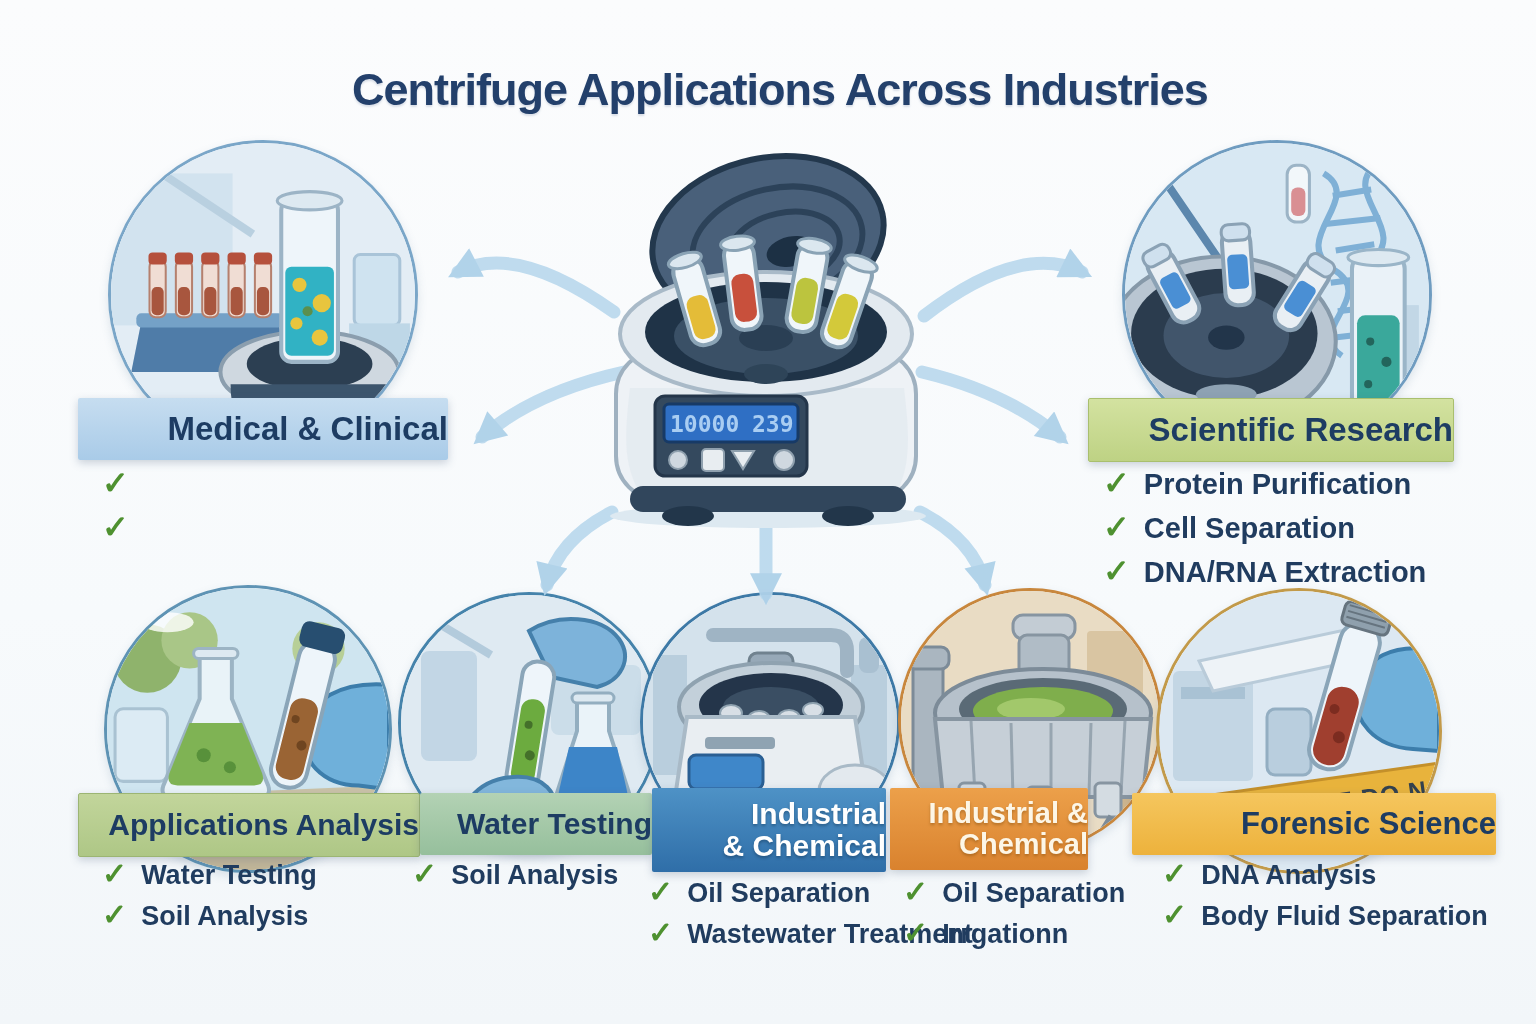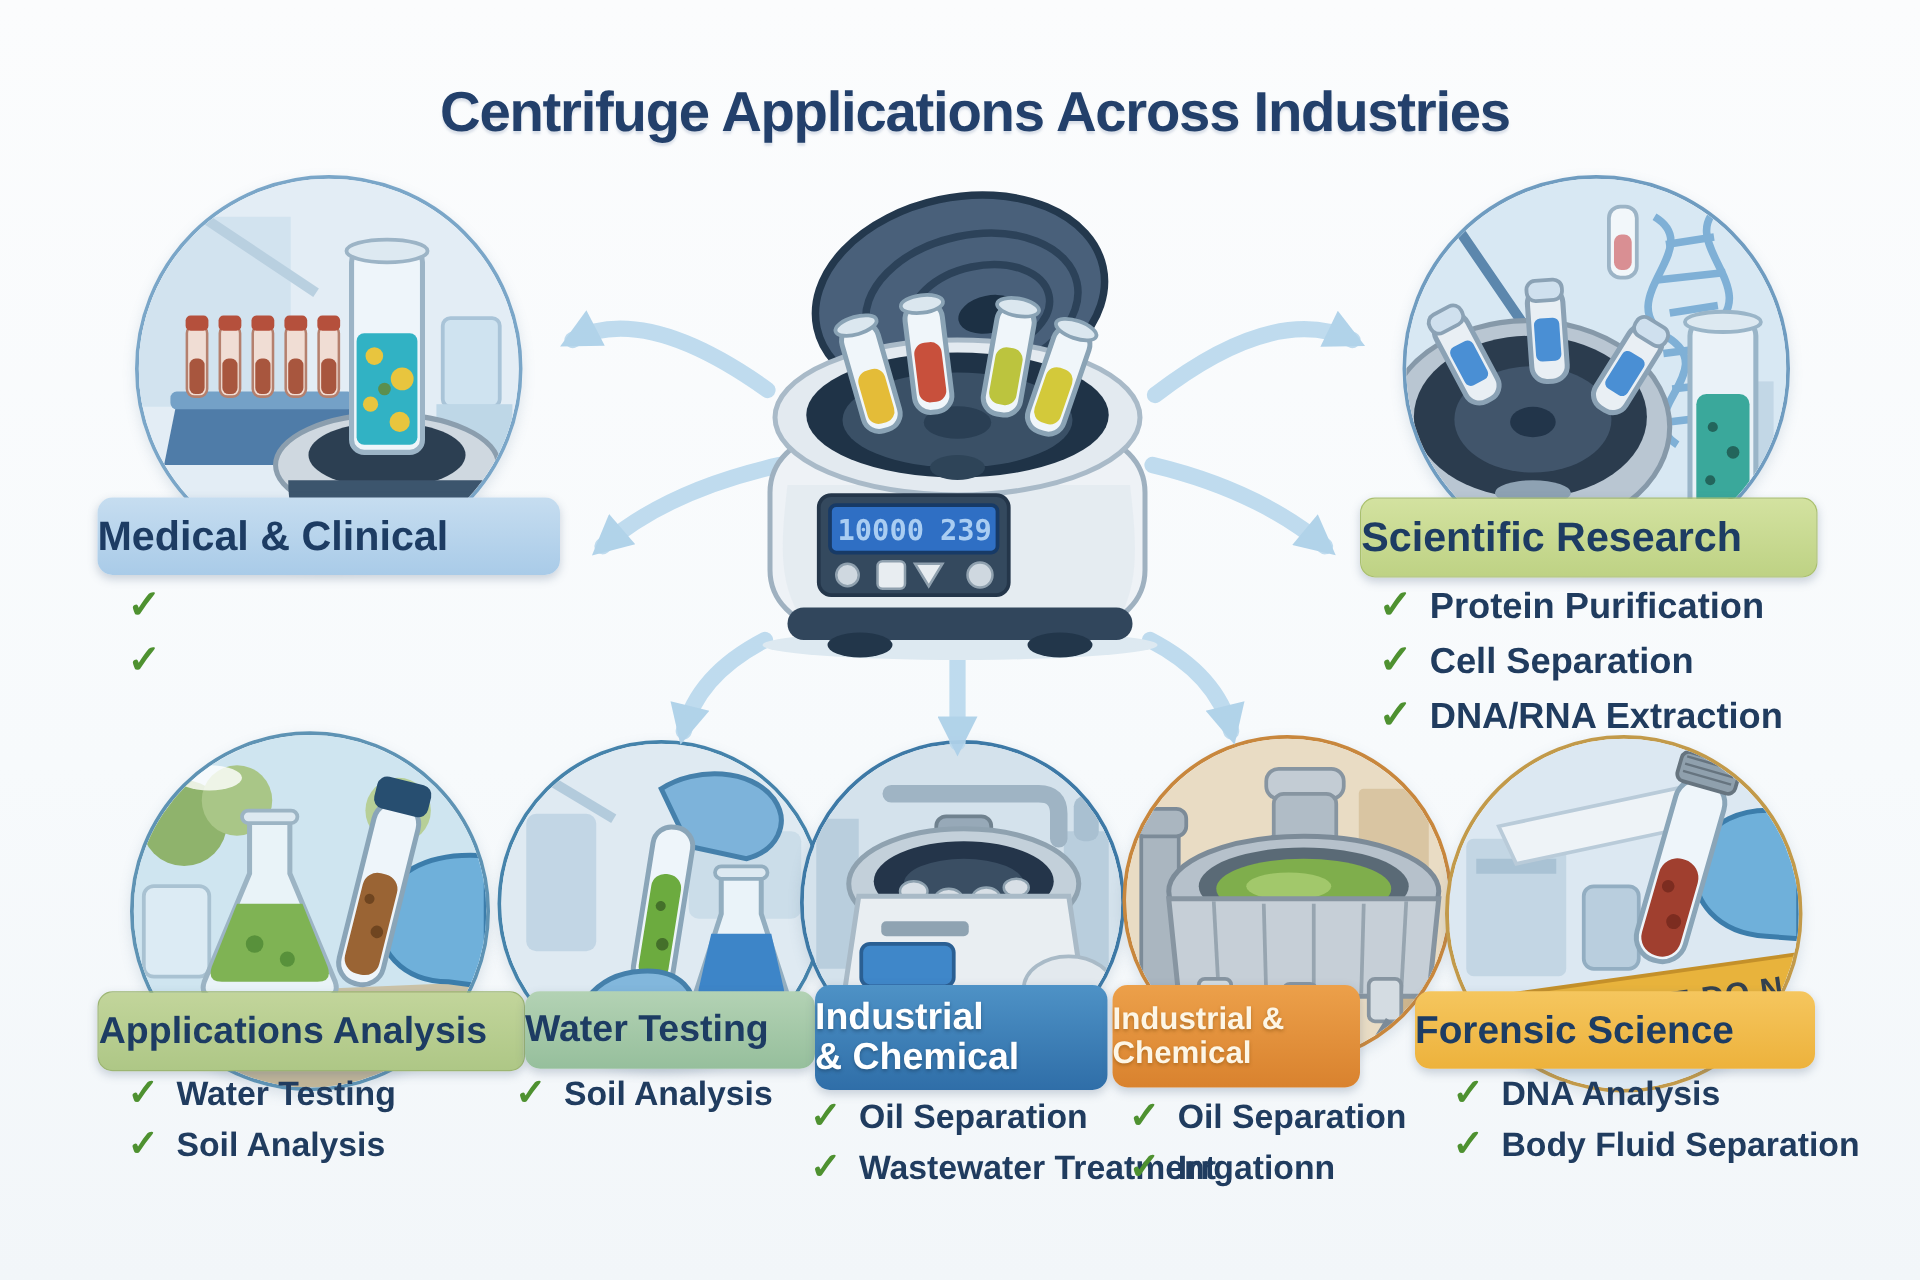--- a/index.html
+++ b/index.html
@@ -20,37 +20,37 @@
   }
   .circle svg{display:block;width:100%;height:100%;}
   .c-medical{left:108px;top:140px;width:304px;height:304px;border:3px solid #7aa6c8;}
   .c-science{left:1122px;top:140px;width:304px;height:304px;border:3px solid #6f9cc0;}
   .c-env{left:104px;top:585px;width:282px;height:282px;border:3px solid #5e93b4;}
   .c-water{left:398px;top:592px;width:256px;height:256px;border:3px solid #4583ab;}
   .c-indblue{left:640px;top:592px;width:254px;height:254px;border:3px solid #3d79a6;}
   .c-indorange{left:898px;top:588px;width:258px;height:258px;border:3px solid #c8873d;}
   .c-forensic{left:1156px;top:588px;width:280px;height:280px;border:3px solid #c29a4a;}
   .label{
-    position:absolute;z-index:3;display:flex;flex-direction:column;align-items:flex-start;justify-content:center;
-    border-radius:12px;font-weight:700;color:#1d3c63;text-align:center;line-height:1.08;
+    position:absolute;z-index:3;display:flex;flex-direction:column;align-items:flex-end;justify-content:center;
+    border-radius:2px;font-weight:700;color:#1d3c63;text-align:center;line-height:1.08;
     box-shadow:0 3px 8px rgba(80,100,130,.28);
   }
   .l-medical{left:78px;top:398px;width:370px;height:62px;font-size:33px;
     background:linear-gradient(180deg,#c6ddf0,#a9cbe8);}
   .l-science{left:1088px;top:398px;width:364px;height:62px;font-size:33px;
     background:linear-gradient(180deg,#d3e2a0,#bed284);border:1px solid #a9bf6e;}
   .l-env{left:78px;top:793px;width:340px;height:62px;font-size:30px;
     background:linear-gradient(180deg,#c2d59b,#aec786);border:1px solid #9cb573;}
   .l-water{left:420px;top:793px;width:232px;height:62px;font-size:30px;
     background:linear-gradient(180deg,#b3d2b4,#96bf9c);}
   .l-indblue{left:652px;top:788px;width:234px;height:84px;font-size:30px;color:#fff;
     background:linear-gradient(180deg,#4e92c6,#2f6ea8);text-shadow:0 2px 3px rgba(20,50,80,.45);}
-  .l-indorange{left:890px;top:788px;width:198px;height:82px;font-size:25px;color:#fdf6e6;
+  .l-indorange{left:890px;top:788px;width:198px;height:82px;font-size:29px;color:#fdf6e6;
     background:linear-gradient(180deg,#eca04a,#d9822e);text-shadow:0 2px 3px rgba(120,70,10,.45);}
-  .l-forensic{left:1132px;top:793px;width:320px;height:62px;font-size:31px;
+  .l-forensic{left:1132px;top:793px;width:364px;height:62px;font-size:31px;
     background:linear-gradient(180deg,#f5c65e,#edb23c);}
   .checklist{position:absolute;z-index:3;display:flex;flex-direction:column;}
   .checklist .row{display:flex;align-items:baseline;gap:14px;}
   .check{color:#4e9130;font-weight:700;}
   .itm{color:#203c5f;font-weight:600;white-space:nowrap;}
   .cl-big .row{height:44px;}
   .cl-big .check{font-size:32px;}
   .cl-big .itm{font-size:29px;}
   .cl-sm .row{height:41px;}
   .cl-sm .check{font-size:30px;}

